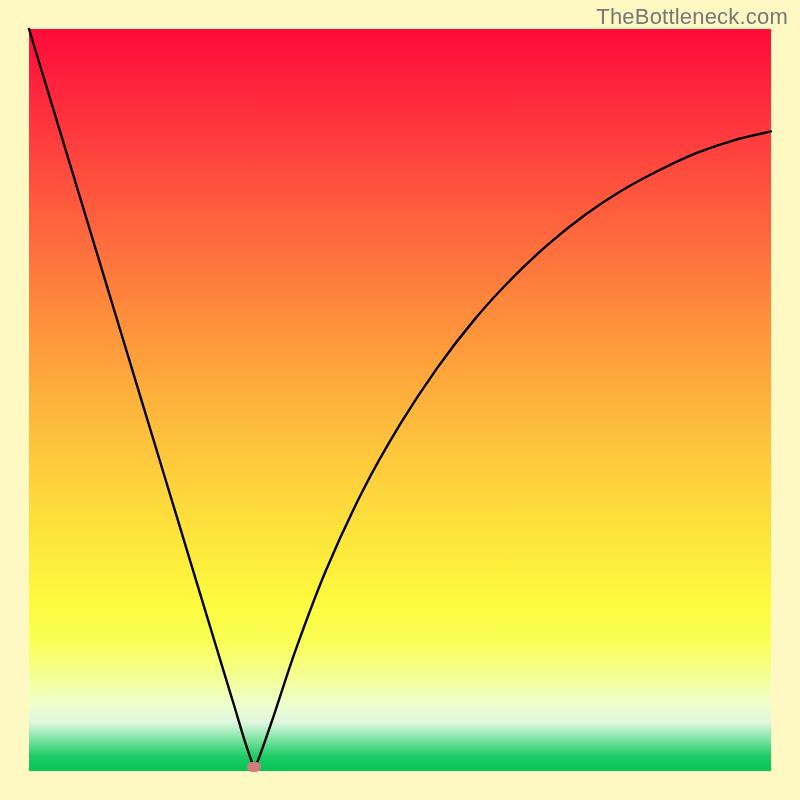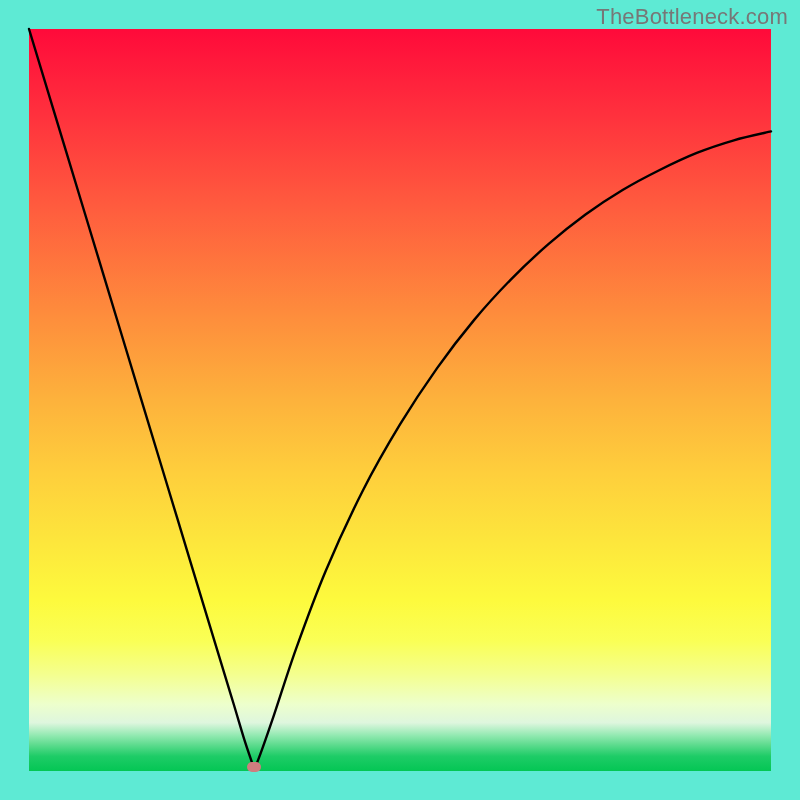--- a/index.html
+++ b/index.html
@@ -10,21 +10,21 @@
     background: #000;
     overflow: hidden;
     font-family: Arial, Helvetica, sans-serif;
   }
   .frame {
     position: absolute;
     top: 0;
     left: 0;
     width: 800px;
     height: 800px;
-    background: #5eead4;
+    background: #fef9c3;
   }
   .plot-area {
     position: absolute;
     top: 29px;
     left: 29px;
     width: 742px;
     height: 742px;
     
     background: linear-gradient(to bottom,
       #ff0a3a 0%,

